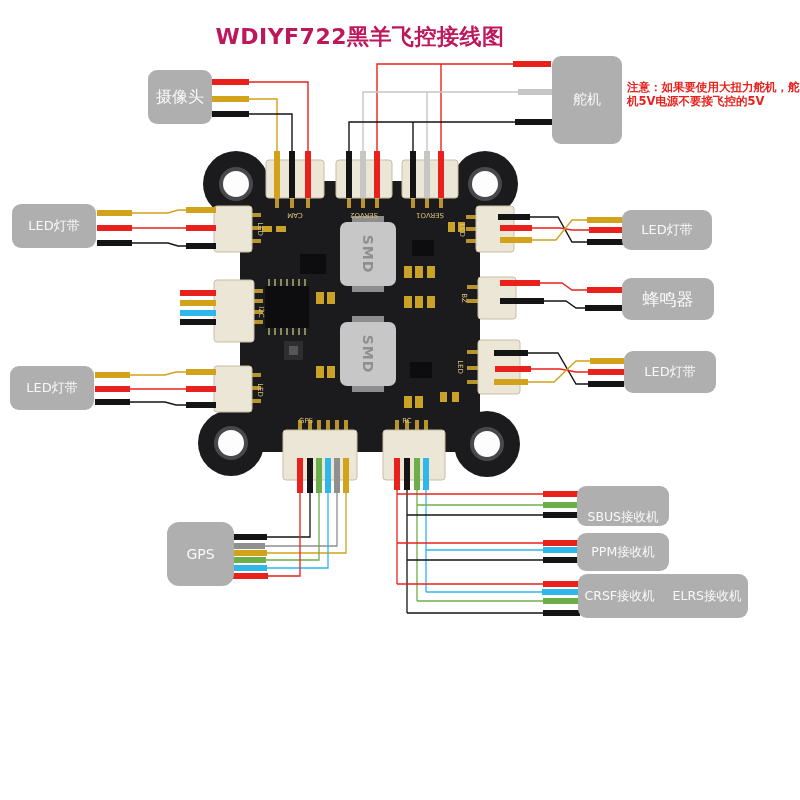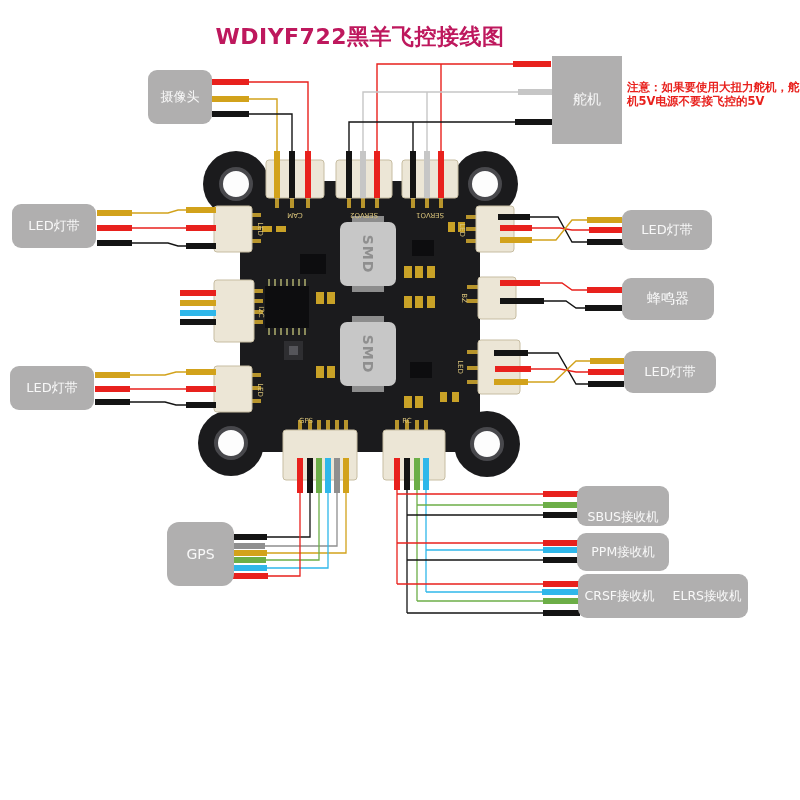--- a/index.html
+++ b/index.html
@@ -312,36 +312,36 @@
   <span class="silk" style="left:260px;top:312px;transform:translate(-50%,-50%) rotate(90deg);">I2C</span>
   <span class="silk" style="left:259px;top:390px;transform:translate(-50%,-50%) rotate(90deg);">LED</span>
   <span class="silk" style="left:461px;top:230px;transform:translate(-50%,-50%) rotate(90deg);">LED</span>
   <span class="silk" style="left:463px;top:298px;transform:translate(-50%,-50%) rotate(90deg);">BZ</span>
   <span class="silk" style="left:459px;top:367px;transform:translate(-50%,-50%) rotate(90deg);">LED</span>
   <span class="silk" style="left:306px;top:421px;transform:translate(-50%,-50%);">GPS</span>
   <span class="silk" style="left:407px;top:421px;transform:translate(-50%,-50%);">RC</span>
   <span class="smdlabel" style="left:368px;top:254px;transform:translate(-50%,-50%) rotate(90deg);">SMD</span>
   <span class="smdlabel" style="left:368px;top:354px;transform:translate(-50%,-50%) rotate(90deg);">SMD</span>
 
-  <div class="pbox" style="left:148px;top:70px;width:64px;height:54px;font-size:13px;">
+  <div class="pbox" style="left:148px;top:70px;width:64px;height:54px;font-size:16px;">
     <span>摄像头</span>
   </div>
-  <div class="pbox" style="left:552px;top:56px;width:70px;height:88px;font-size:14px;border-radius:0;">
+  <div class="pbox" style="left:552px;top:56px;width:70px;height:88px;font-size:14px;border-radius:9px;">
     <span>舵机</span>
   </div>
   <div class="pbox" style="left:12px;top:204px;width:84px;height:44px;font-size:13px;">
     <span>LED灯带</span>
   </div>
   <div class="pbox" style="left:10px;top:366px;width:84px;height:44px;font-size:13px;">
     <span>LED灯带</span>
   </div>
   <div class="pbox" style="left:622px;top:210px;width:90px;height:40px;font-size:13px;">
     <span>LED灯带</span>
   </div>
-  <div class="pbox" style="left:622px;top:278px;width:92px;height:42px;font-size:14px;">
+  <div class="pbox" style="left:622px;top:278px;width:92px;height:42px;font-size:17px;">
     <span>蜂鸣器</span>
   </div>
   <div class="pbox" style="left:624px;top:351px;width:92px;height:42px;font-size:13px;">
     <span>LED灯带</span>
   </div>
   <div class="pbox" style="left:167px;top:522px;width:67px;height:64px;font-size:14px;border-radius:12px;">
     <span>GPS</span>
   </div>
   <div class="pbox" style="left:577px;top:486px;width:92px;height:40px;font-size:12.5px;align-items:flex-end;">
     <span>SBUS接收机</span>

